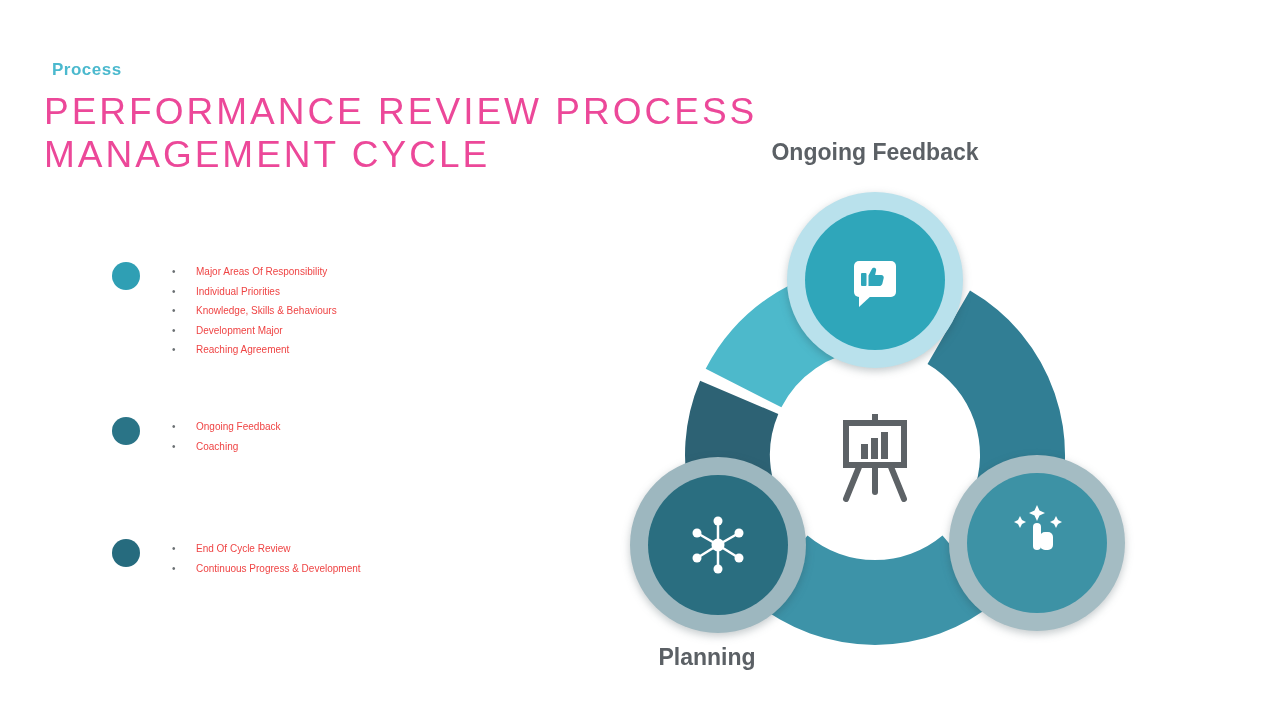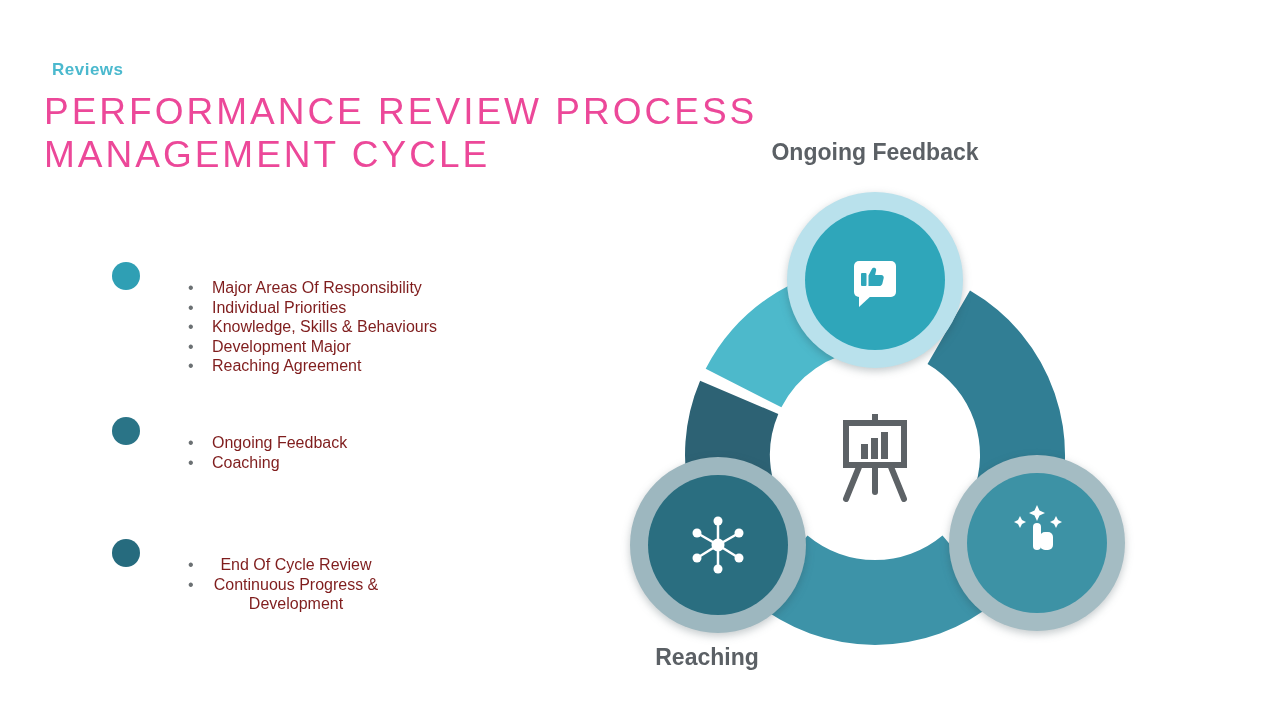--- a/index.html
+++ b/index.html
@@ -15,44 +15,44 @@
   .title{
     position:absolute;left:44px;top:90px;width:760px;
     font-size:37px;line-height:43px;font-weight:400;color:#ec4899;letter-spacing:3px;
   }
   
   .legend-group{position:absolute;left:112px;display:flex;gap:24px;align-items:flex-start;}
   .legend-group.g1{top:262px;}
   .legend-group.g2{top:417px;}
   .legend-group.g3{top:539px;}
   .bullet-svg{flex:0 0 auto;display:block;}
-  .legend-list{margin:16px;padding:0;list-style:none;color:#7f1d1d;font-size:16px;line-height:19.5px;}
+  .legend-list{margin:0;padding:0;list-style:none;color:#ef4444;font-size:10px;line-height:19.5px;}
   .legend-list.w1{width:270px;}
-  .legend-list.w3{width:200px;text-align:center;}
+  .legend-list.w3{width:200px;}
   .legend-item{position:relative;padding-left:32px;}
   .legend-item::before{content:"\2022";position:absolute;left:8px;color:#6b7073;}
   
   .cycle-svg{position:absolute;left:600px;top:170px;}
   .node{filter:drop-shadow(0 3px 4px rgba(40,60,70,.28));}
   .center-icon .stroke-gray{stroke:#5d6266;fill:#ffffff;}
   .center-icon .leg{stroke:#5d6266;stroke-width:6;fill:none;stroke-linecap:round;}
   .net-lines{stroke:#ffffff;stroke-width:2.5;}
   .diagram-label{
     position:absolute;font-size:23px;font-weight:700;color:#5b6065;text-align:center;
   }
   .label-top{left:675px;top:139px;width:400px;}
   .label-bl{left:607px;top:644px;width:200px;}
   .label-br{left:952px;top:646px;width:200px;}
 </style>
 </head>
 <body>
 
 <div class="slide">
 
-  <div class="eyebrow">Reviews</div>
+  <div class="eyebrow">Process</div>
 
   <div class="title">
     <div>PERFORMANCE REVIEW PROCESS</div>
     <div>MANAGEMENT CYCLE</div>
   </div>
 
   <div class="legend-group g1">
     <svg class="bullet-svg" width="28" height="28">
       <circle cx="14" cy="14" r="14" fill="#2f9fb4"></circle>
     </svg>
@@ -145,15 +145,15 @@
         <rect x="433" y="353" width="8" height="27" rx="4" fill="#ffffff"></rect>
         <rect x="440" y="362" width="13" height="18" rx="5" fill="#ffffff"></rect>
         <polygon points="420,346 422,350 426,352 422,354 420,358 418,354 414,352 418,350" fill="#ffffff"></polygon>
         <polygon points="437,335 439.5,340.5 445,343 439.5,345.5 437,351 434.5,345.5 429,343 434.5,340.5" fill="#ffffff"></polygon>
         <polygon points="456,346 458,350 462,352 458,354 456,358 454,354 450,352 454,350" fill="#ffffff"></polygon>
       </g>
     </g>
   </svg>
 
   <div class="diagram-label label-top">Ongoing Feedback</div>
-  <div class="diagram-label label-bl">Reaching</div>
+  <div class="diagram-label label-bl">Planning</div>
 
 </div>
 
 </body></html>

